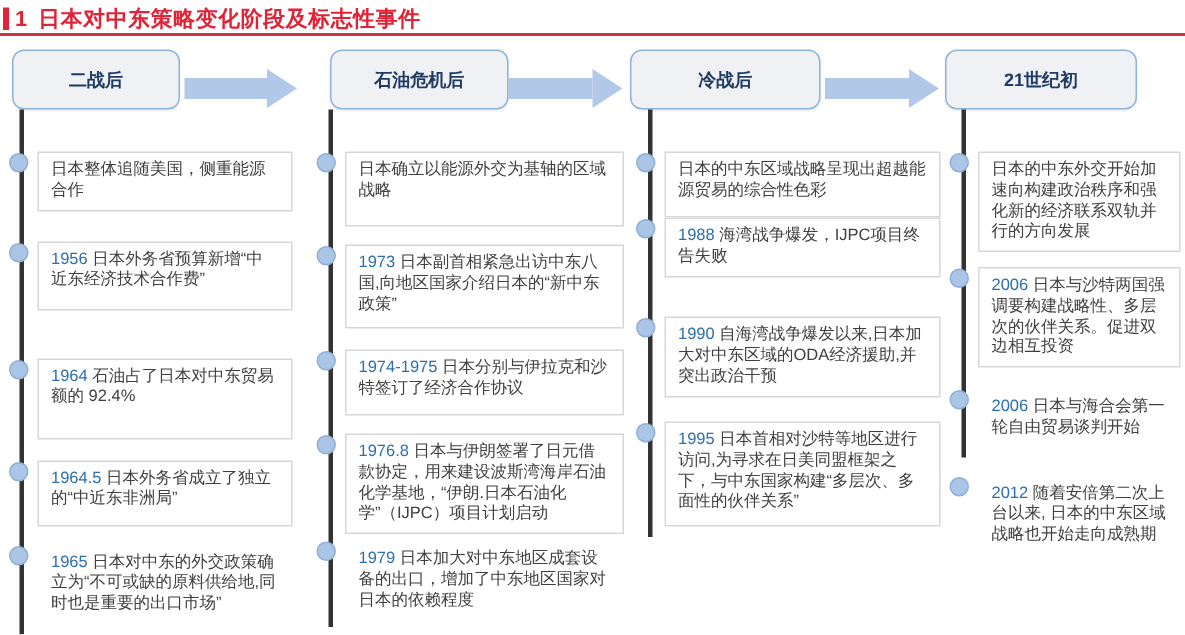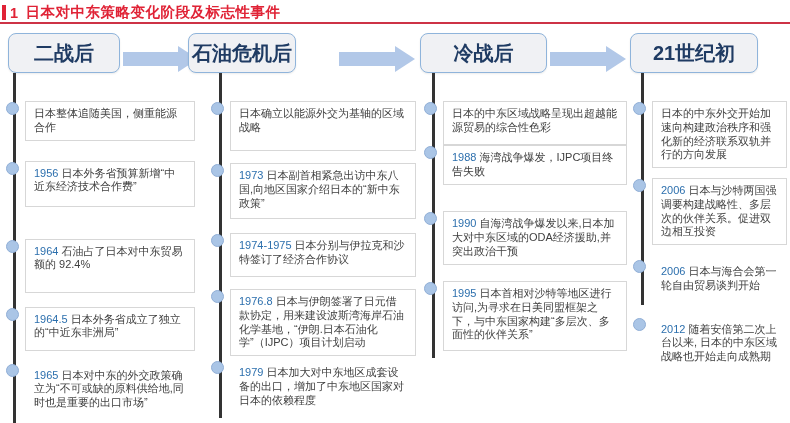--- a/index.html
+++ b/index.html
@@ -10,23 +10,23 @@
   .titlebar{position:absolute;left:2px;top:3px;display:flex;align-items:center;}
   .tbar{display:inline-block;width:4px;height:15px;background:#e02336;margin-right:4px;}
   .tnum,.ttext{font-size:14.5px;font-weight:bold;color:#e02336;letter-spacing:.5px;}
   .tnum{margin-right:7px;}
   .rule{position:absolute;left:0;top:22px;width:790px;height:2px;background:#cd3246;}
 
   
   .stage{position:absolute;top:33px;height:40px;background:#f0f1f4;border:1.5px solid #8fb4db;
          border-radius:8px;display:flex;align-items:center;justify-content:center;
          box-sizing:border-box;box-shadow:0 1px 2px rgba(0,0,0,.08);}
-  .stage span{font-size:20px;font-weight:bold;color:#1f3b63;}
+  .stage span{font-size:12px;font-weight:bold;color:#1f3b63;}
   .hb0{left:8px;width:112px;}
-  .hb1{left:188px;width:108px;}
+  .hb1{left:220px;width:119px;}
   .hb2{left:420px;width:127px;}
   .hb3{left:630px;width:128px;}
 
   
   .arrow{position:absolute;top:46px;display:flex;align-items:center;height:26px;}
   .a0{left:123px;}
   .a1{left:339px;}
   .a2{left:550px;}
   .ab{display:block;width:55px;height:14px;background:#b2c8e8;}
   .a1 .ab,.a2 .ab{width:56px;}

